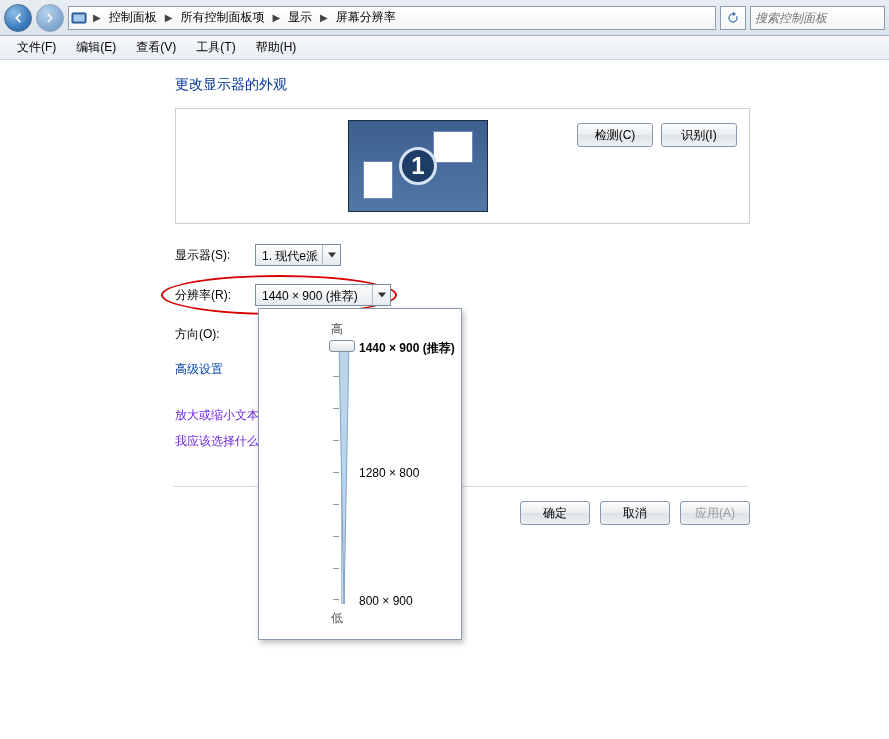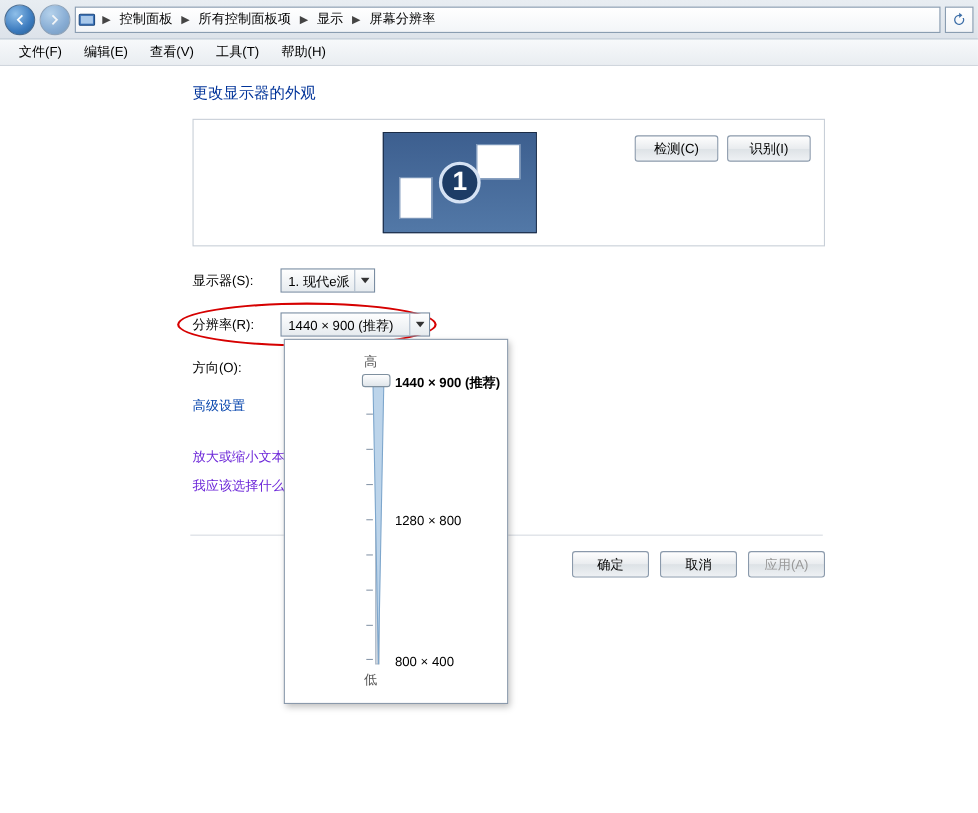--- a/index.html
+++ b/index.html
@@ -249,20 +249,23 @@
     <span class="bc-sep">▶</span>
     <span class="bc-item">显示</span>
     <span class="bc-sep">▶</span>
     <span class="bc-item">屏幕分辨率</span>
   </div>
   <div class="refresh-box">
     <svg width="14" height="14" viewBox="0 0 24 24">
         <path fill="#3e6fa8" d="M12 4a8 8 0 1 0 7.4 5h-2.2A6 6 0 1 1 12 6v3l5-4-5-4v3z"></path>
       </svg>
   </div>
+  <div class="search-box">
+    <input type="text" placeholder="搜索控制面板" style="">
+  </div>
 </div>
 
 <div class="menubar">
   <div class="menu-item">文件(F)</div>
   <div class="menu-item">编辑(E)</div>
   <div class="menu-item">查看(V)</div>
   <div class="menu-item">工具(T)</div>
   <div class="menu-item">帮助(H)</div>
 </div>
 
@@ -347,16 +350,16 @@
     <div class="tick" style="top:128px"></div>
     <div class="tick" style="top:160px"></div>
     <div class="tick" style="top:192px"></div>
     <div class="tick" style="top:224px"></div>
     <div class="tick" style="top:255px"></div>
 
     <div class="slider-thumb"></div>
 
     <span class="res-label current" style="top:-4px">1440 × 900 (推荐)</span>
     <span class="res-label" style="top:122px">1280 × 800</span>
-    <span class="res-label" style="top:250px">800 × 400</span>
+    <span class="res-label" style="top:250px">800 × 900</span>
   </div>
   <div class="scale-label lo">低</div>
 </div>
 
 </body></html>

